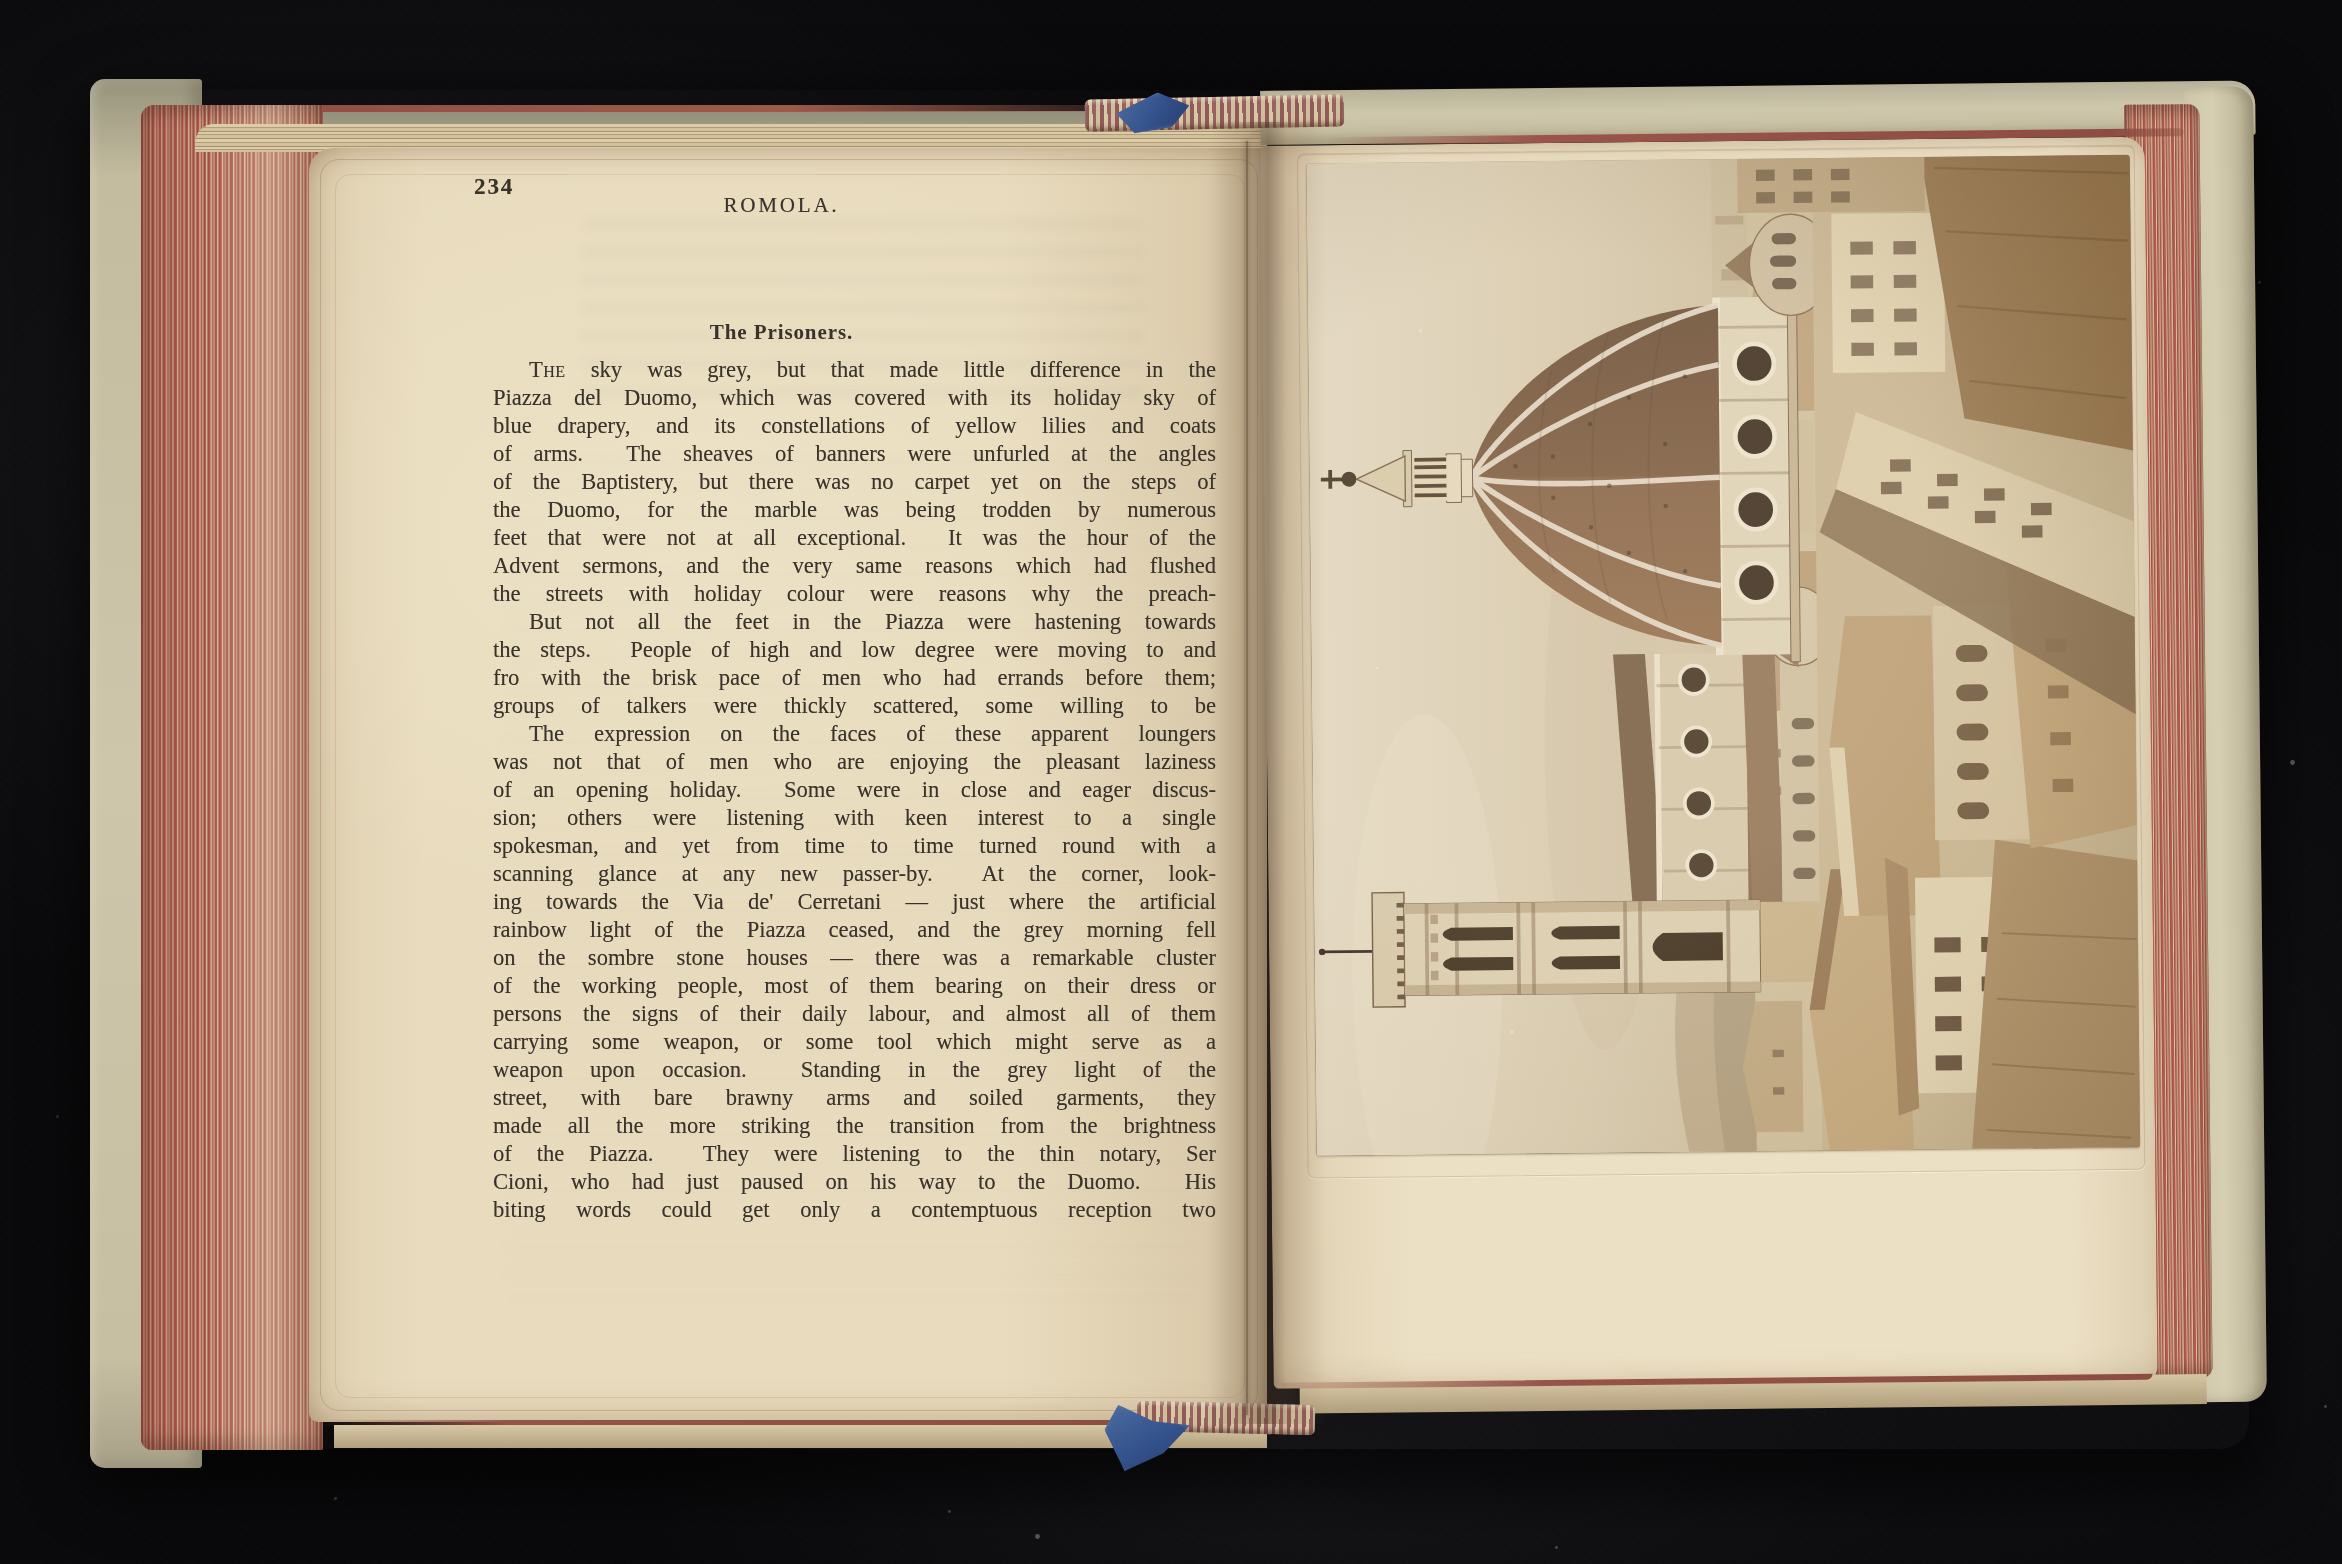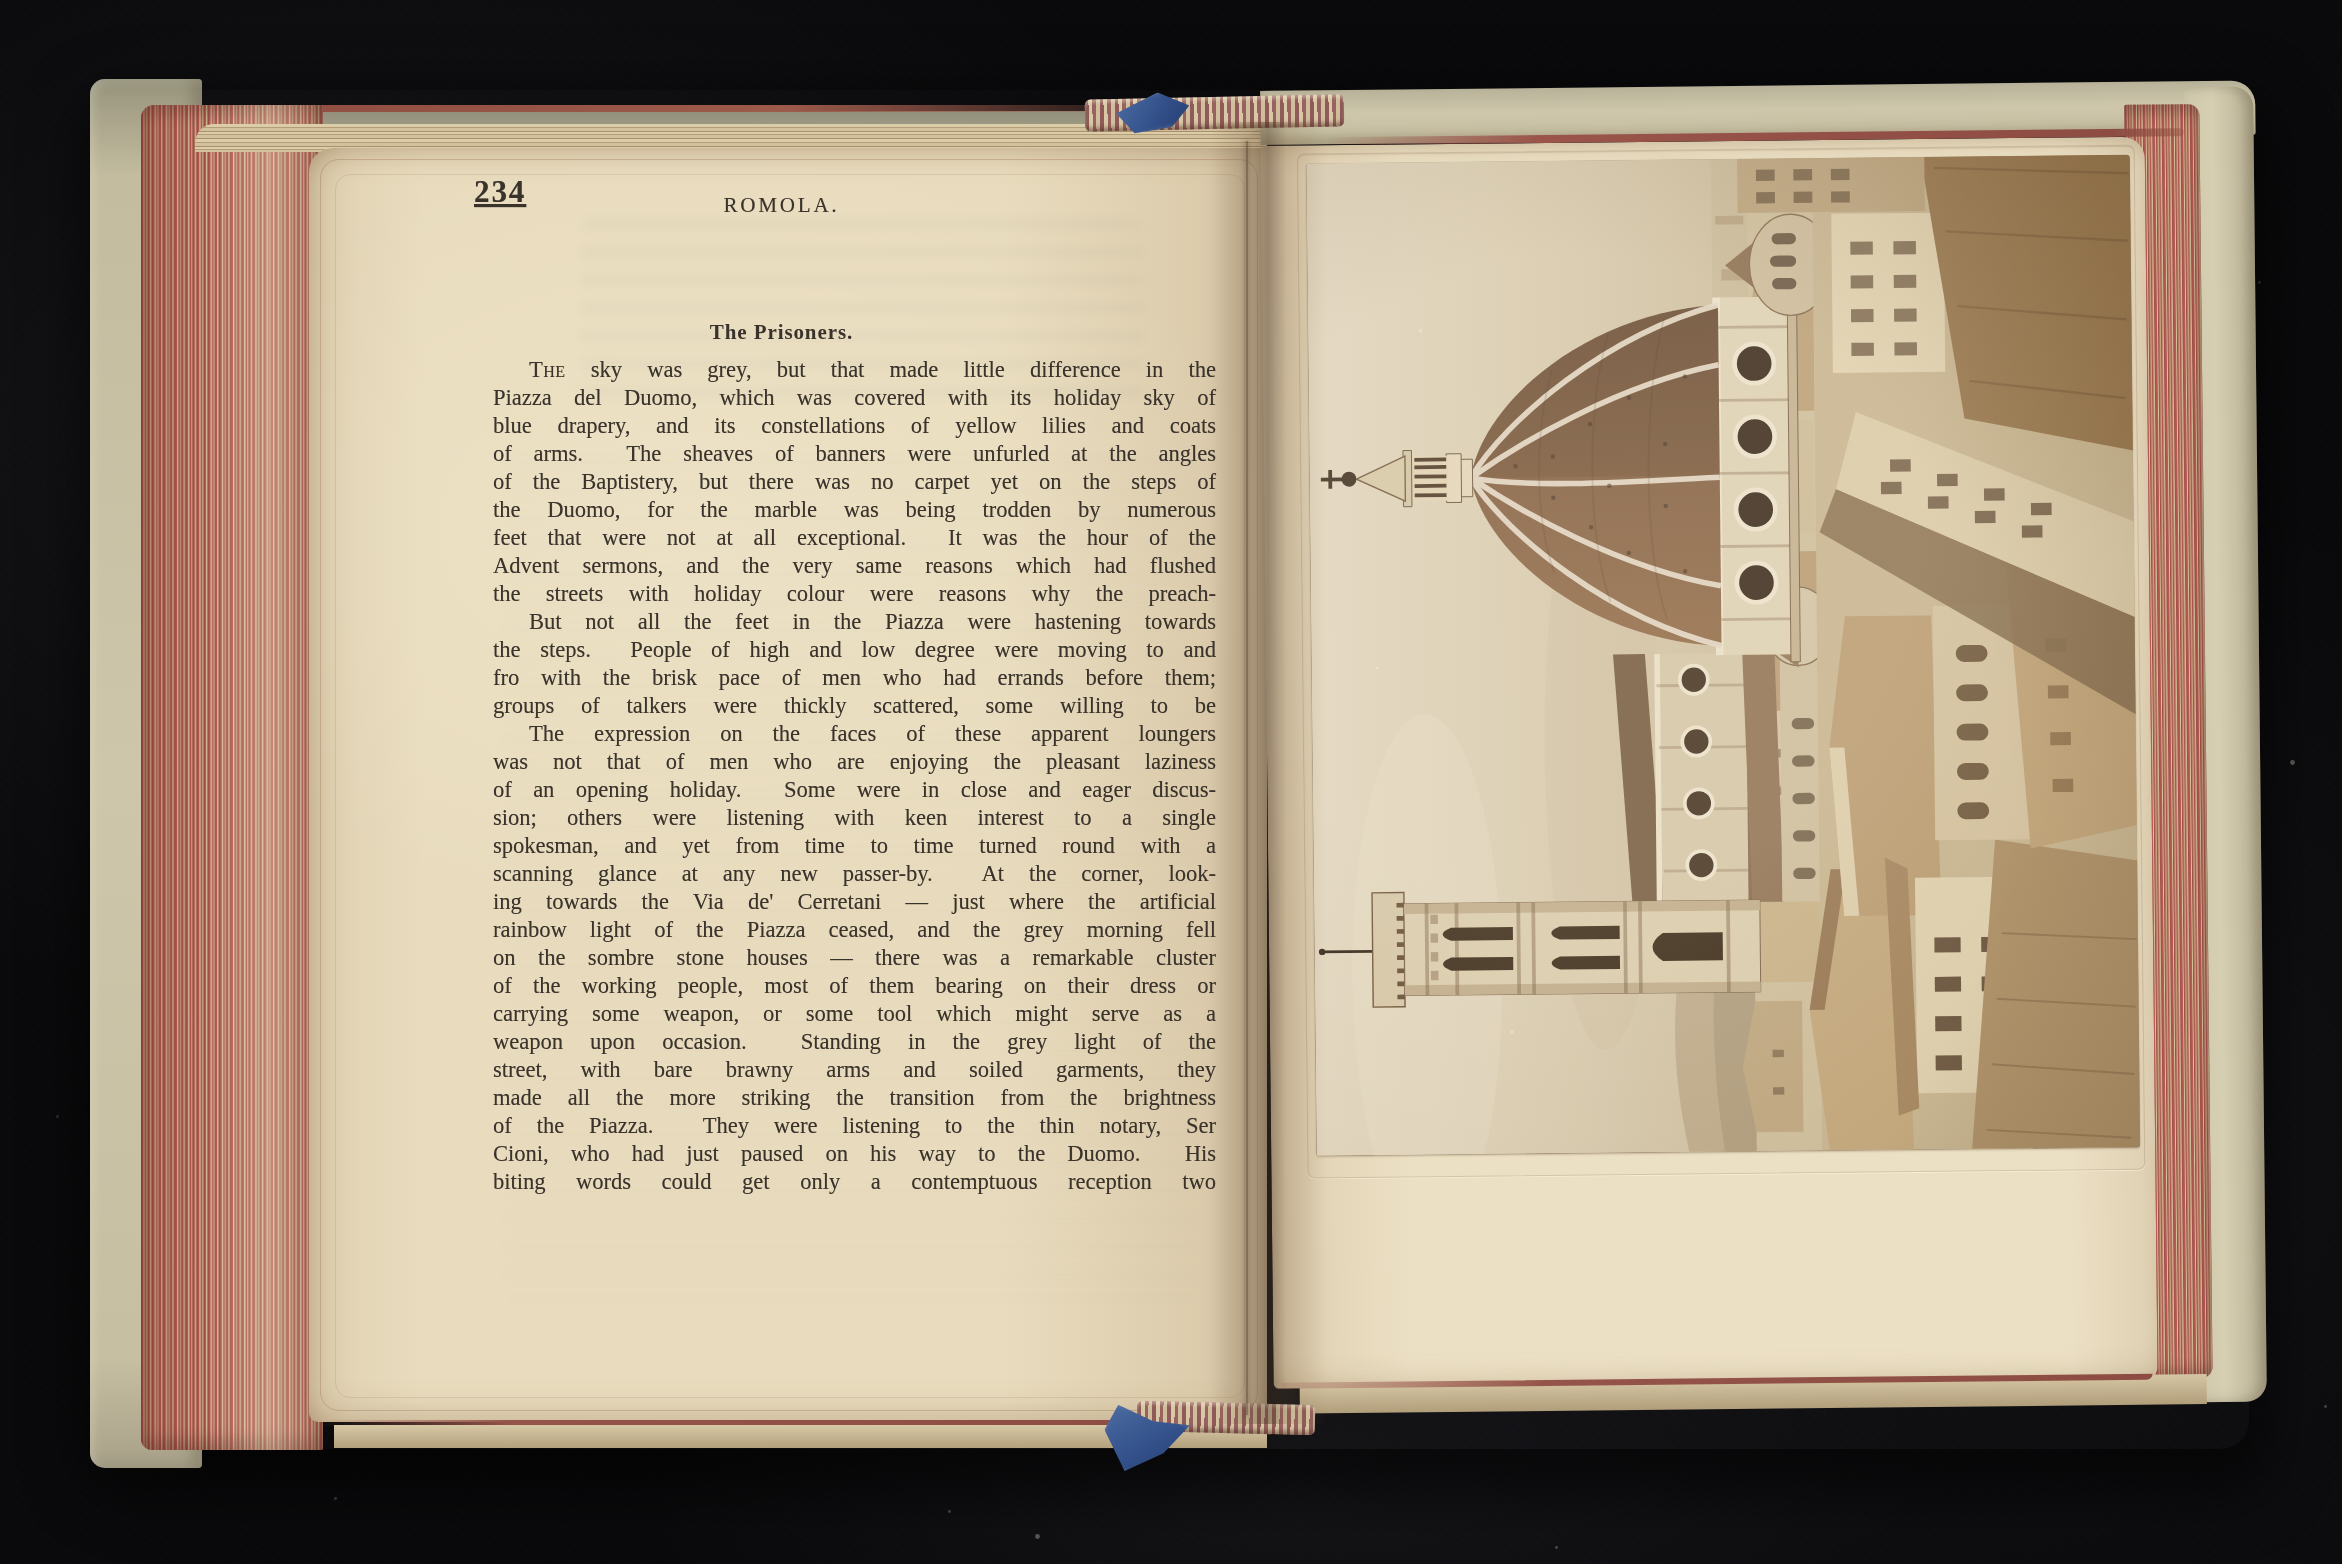--- a/index.html
+++ b/index.html
@@ -60,22 +60,22 @@
   .page-left::before{content:"";position:absolute;inset:11.2px 9.4px 11.2px 11.2px;border-radius:19px;
     border:0.9px solid rgba(146,98,68,.30);pointer-events:none;}
   .page-left::after{content:"";position:absolute;inset:26px 22.5px 24px 26px;border-radius:15px;
     border:0.9px solid rgba(146,98,68,.16);pointer-events:none;}
   .botline-left{position:absolute;left:319px;top:1420px;width:948px;height:5.6px;
     background:linear-gradient(90deg, rgba(150,70,55,0), #95544a 20%, #8d4c42);}
   .botsliver-left{position:absolute;left:334px;top:1425px;width:933px;height:22.5px;
     background:linear-gradient(180deg,#d7c8a6,#b3a07d);}
   
   .pl-content{position:absolute;inset:0;color:#3a332c;}
-  .page-number{position:absolute;left:165px;top:26px;font-size:31px;font-weight:700;
-    letter-spacing:1.9px;text-shadow:0.3px 0.4px 0.4px rgba(58,50,43,.45);text-decoration:underline;}
+  .page-number{position:absolute;left:165px;top:26px;font-size:23px;font-weight:700;
+    letter-spacing:1.9px;text-shadow:0.3px 0.4px 0.4px rgba(58,50,43,.45);}
   .running-head{position:absolute;left:111px;top:45px;width:723px;text-align:center;
     font-size:21px;letter-spacing:2.8px;text-shadow:0.3px 0.3px 0.3px rgba(58,50,43,.4);}
   .bleed{position:absolute;left:272px;top:71px;width:562px;height:195px;opacity:.5;
     background:repeating-linear-gradient(180deg, rgba(125,135,118,.12) 0 10.3px, transparent 10.3px 28px);
     filter:blur(4.7px);border-radius:9.4px;}
   .bleed2{position:absolute;left:197px;top:309px;width:693px;height:843px;opacity:.35;
     background:repeating-linear-gradient(180deg, rgba(120,128,112,.07) 0 11.2px, transparent 11.2px 28px);
     filter:blur(5.6px);}
   .chapter-heading{position:absolute;left:111px;top:126px;width:723px;text-align:center;
     font-size:29px;letter-spacing:3.7px;text-shadow:0.3px 0.4px 0.4px rgba(58,50,43,.5);}
@@ -192,20 +192,21 @@
             <div class="bline ind">The expression on the faces of these apparent loungers</div>
             <div class="bline">was not that of men who are enjoying the pleasant laziness</div>
             <div class="bline">of an opening holiday.  Some were in close and eager discus-</div>
             <div class="bline">sion; others were listening with keen interest to a single</div>
             <div class="bline">spokesman, and yet from time to time turned round with a</div>
             <div class="bline">scanning glance at any new passer-by.  At the corner, look-</div>
             <div class="bline">ing towards the Via de' Cerretani — just where the artificial</div>
             <div class="bline">rainbow light of the Piazza ceased, and the grey morning fell</div>
             <div class="bline">on the sombre stone houses — there was a remarkable cluster</div>
             <div class="bline">of the working people, most of them bearing on their dress or</div>
+            <div class="bline">persons the signs of their daily labour, and almost all of them</div>
             <div class="bline">carrying some weapon, or some tool which might serve as a</div>
             <div class="bline">weapon upon occasion.  Standing in the grey light of the</div>
             <div class="bline">street, with bare brawny arms and soiled garments, they</div>
             <div class="bline">made all the more striking the transition from the brightness</div>
             <div class="bline">of the Piazza.  They were listening to the thin notary, Ser</div>
             <div class="bline">Cioni, who had just paused on his way to the Duomo.  His</div>
             <div class="bline">biting words could get only a contemptuous reception two</div>
           </div>
       </div>
     </div>

